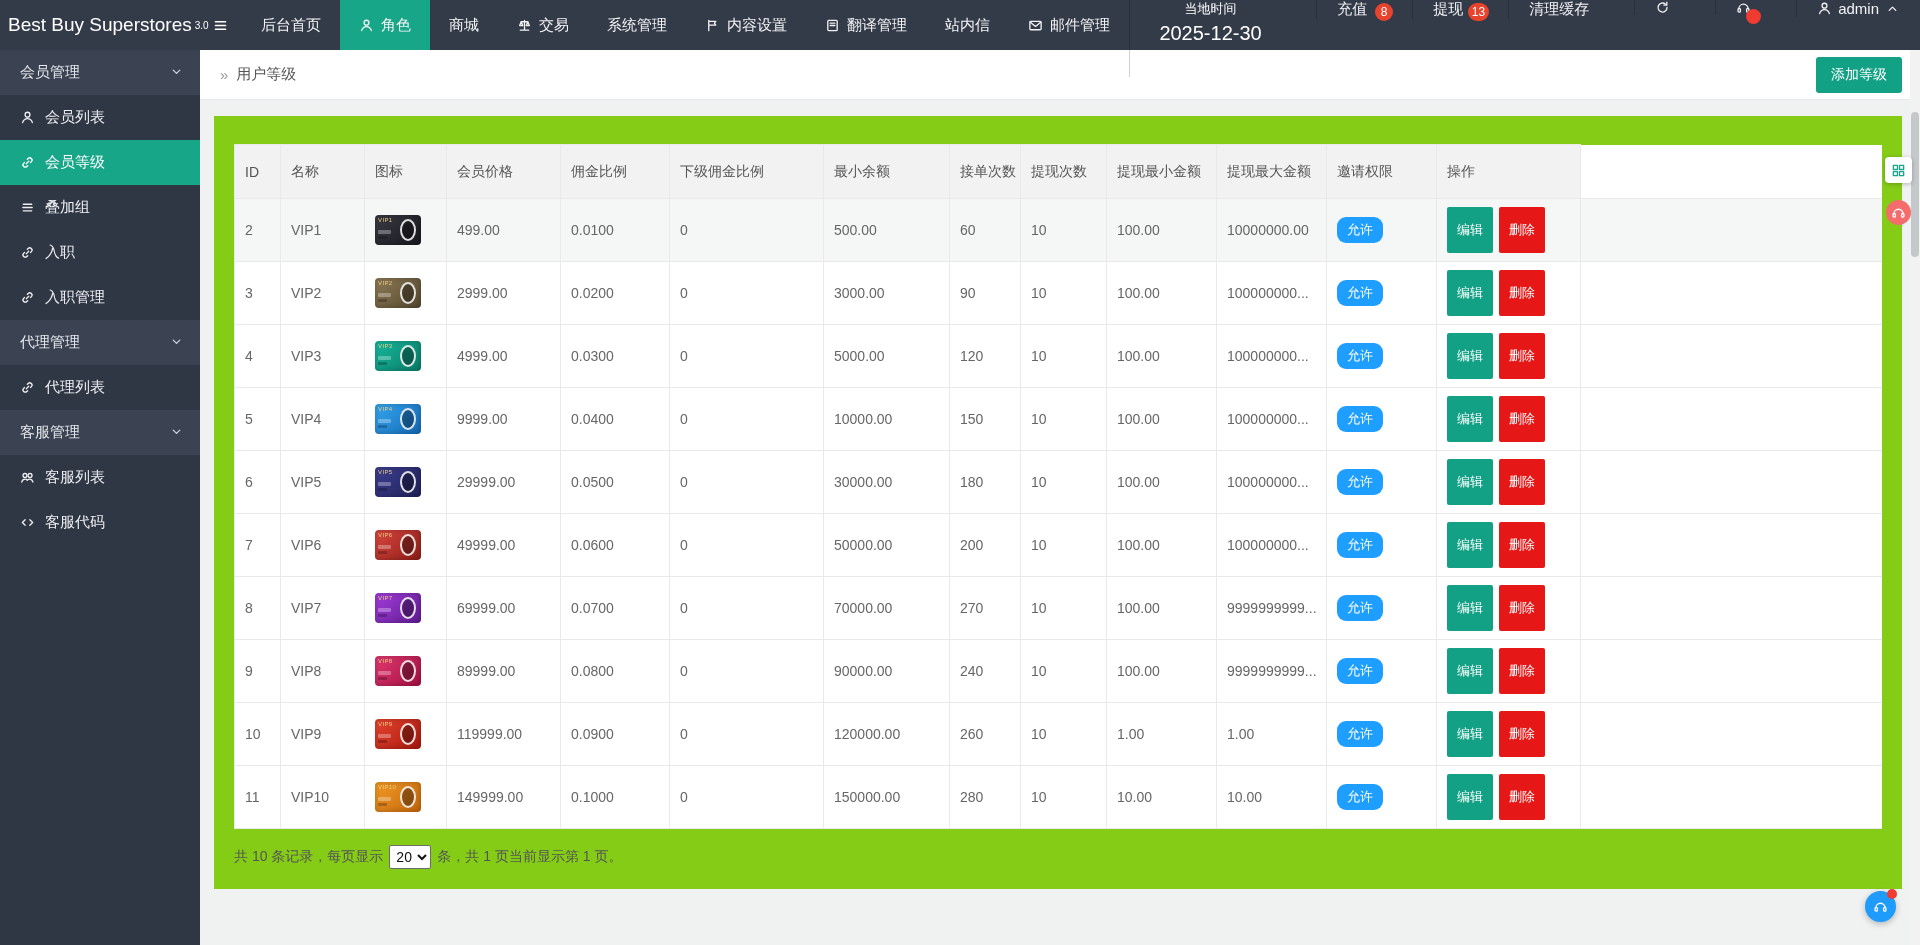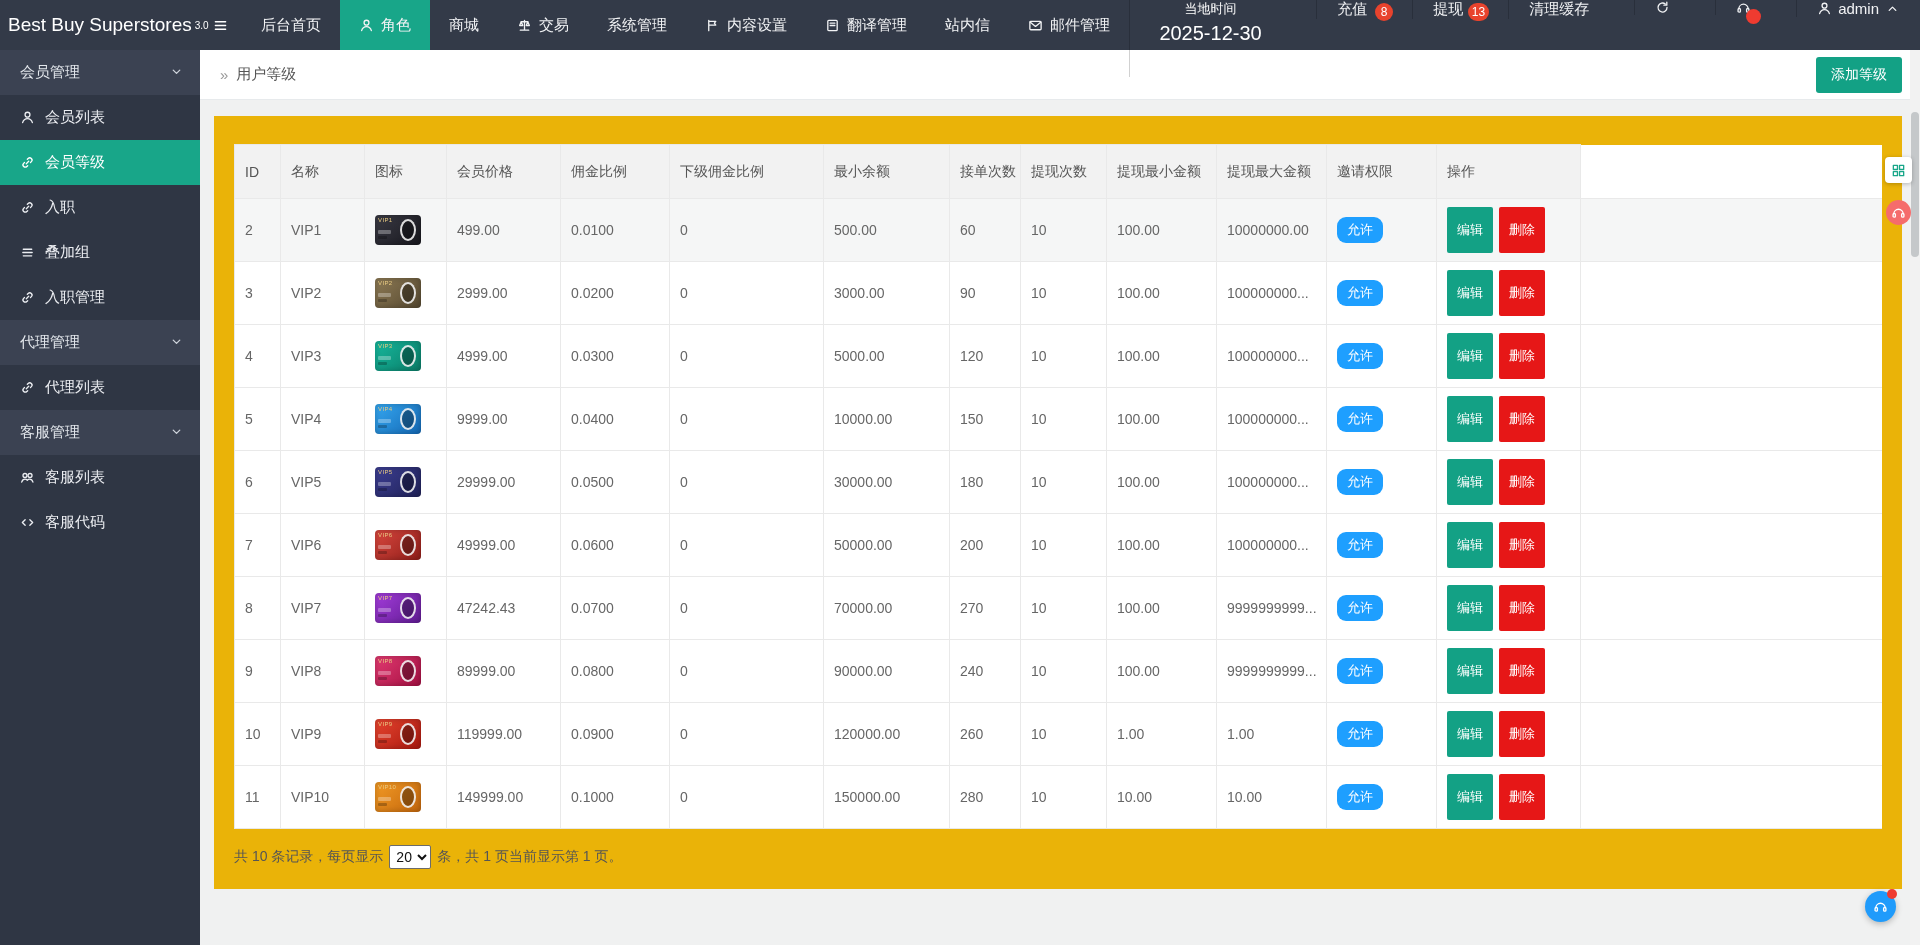--- a/index.html
+++ b/index.html
@@ -46,21 +46,21 @@
 
   
   .main { position:absolute; left:200px; top:50px; width:1720px; height:895px; }
   .crumbbar { height:50px; background:#fff; border-bottom:1px solid #e7eaec;
     display:flex; align-items:center; padding:0 18px 0 20px; }
   .crumb { color:#555; font-size:15px; display:flex; align-items:center; gap:8px; }
   .crumb .sep { color:#999; font-size:15px; }
   .add-btn { margin-left:auto; background:#13a185; color:#fff; border:none;
     font-size:14px; padding:9px 15px; border-radius:3px; cursor:pointer; }
   .content { padding:16px 18px 0 14px; }
-  .card { background:#eab308; min-height:655px; padding:28px 20px 20px; }
+  .card { background:#84cc16; min-height:655px; padding:28px 20px 20px; }
 
   
   table { border-collapse:collapse; width:100%; table-layout:fixed; }
   th, td { border:1px solid #e9e9e9; font-weight:400; text-align:left;
     padding:8px 10px; font-size:14px; overflow:hidden; white-space:nowrap; }
   th { background:#f2f2f2; color:#555; height:54px; }
   th.filler, td.filler { border:none; background:#fff; border-bottom:1px solid #e9e9e9; }
   thead th.filler { border-bottom:1px solid #e9e9e9; }
   td { color:#666; height:51px; background:#fff; }
   tr.highlight td { background:#f5f6f6; }
@@ -256,34 +256,34 @@
           <path d="M6.7 9.3l2.6-2.6"></path>
           <path d="M7.8 4.6l.9-.9a2.4 2.4 0 0 1 3.4 3.4l-.9.9"></path>
           <path d="M8.2 11.4l-.9.9a2.4 2.4 0 0 1-3.4-3.4l.9-.9"></path>
         </svg>
       </span>
       <span>会员等级</span>
     </div>
     <div class="side-item">
       <span class="ic">
         <svg width="15" height="15" viewBox="0 0 16 16" fill="none" stroke="currentColor" stroke-width="1.4" stroke-linecap="round" stroke-linejoin="round">
+          <path d="M3.5 4.5h9M3 8h10M3.5 11.5h9"></path>
+        </svg>
+      </span>
+      <span>叠加组</span>
+    </div>
+    <div class="side-item">
+      <span class="ic">
+        <svg width="15" height="15" viewBox="0 0 16 16" fill="none" stroke="currentColor" stroke-width="1.4" stroke-linecap="round" stroke-linejoin="round">
           <path d="M6.7 9.3l2.6-2.6"></path>
           <path d="M7.8 4.6l.9-.9a2.4 2.4 0 0 1 3.4 3.4l-.9.9"></path>
           <path d="M8.2 11.4l-.9.9a2.4 2.4 0 0 1-3.4-3.4l.9-.9"></path>
         </svg>
       </span>
       <span>入职</span>
-    </div>
-    <div class="side-item">
-      <span class="ic">
-        <svg width="15" height="15" viewBox="0 0 16 16" fill="none" stroke="currentColor" stroke-width="1.4" stroke-linecap="round" stroke-linejoin="round">
-          <path d="M3.5 4.5h9M3 8h10M3.5 11.5h9"></path>
-        </svg>
-      </span>
-      <span>叠加组</span>
     </div>
     <div class="side-item">
       <span class="ic">
         <svg width="15" height="15" viewBox="0 0 16 16" fill="none" stroke="currentColor" stroke-width="1.4" stroke-linecap="round" stroke-linejoin="round">
           <path d="M6.7 9.3l2.6-2.6"></path>
           <path d="M7.8 4.6l.9-.9a2.4 2.4 0 0 1 3.4 3.4l-.9.9"></path>
           <path d="M8.2 11.4l-.9.9a2.4 2.4 0 0 1-3.4-3.4l.9-.9"></path>
         </svg>
       </span>
       <span>入职管理</span>
@@ -522,21 +522,21 @@
               <td>8</td>
               <td>VIP7</td>
               <td>
                 <div class="vipcard" style="background:linear-gradient(135deg,#a43ddb,#5f1b92)">
                   <span class="lbl">VIP7</span>
                   <span class="stripe"></span>
                   <span class="stripe2"></span>
                   <span class="coin"></span>
                 </div>
               </td>
-              <td>47242.43</td>
+              <td>69999.00</td>
               <td>0.0700</td>
               <td>0</td>
               <td>70000.00</td>
               <td>270</td>
               <td>10</td>
               <td>100.00</td>
               <td>9999999999...</td>
               <td><button class="btn btn-allow">允许</button></td>
               <td><button class="btn btn-edit">编辑</button><button class="btn btn-del">删除</button></td>
               <td class="filler"></td>

